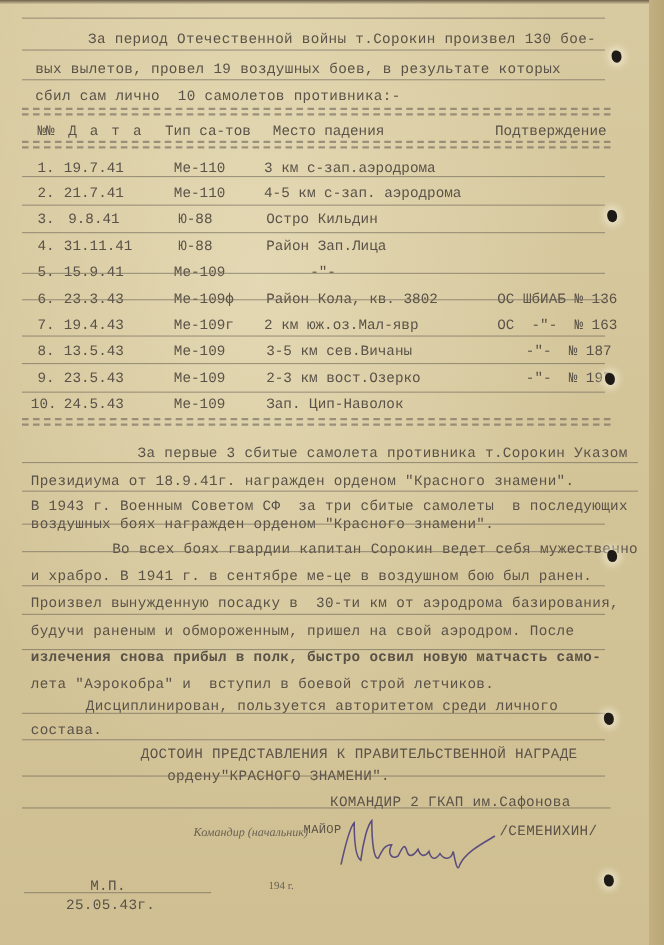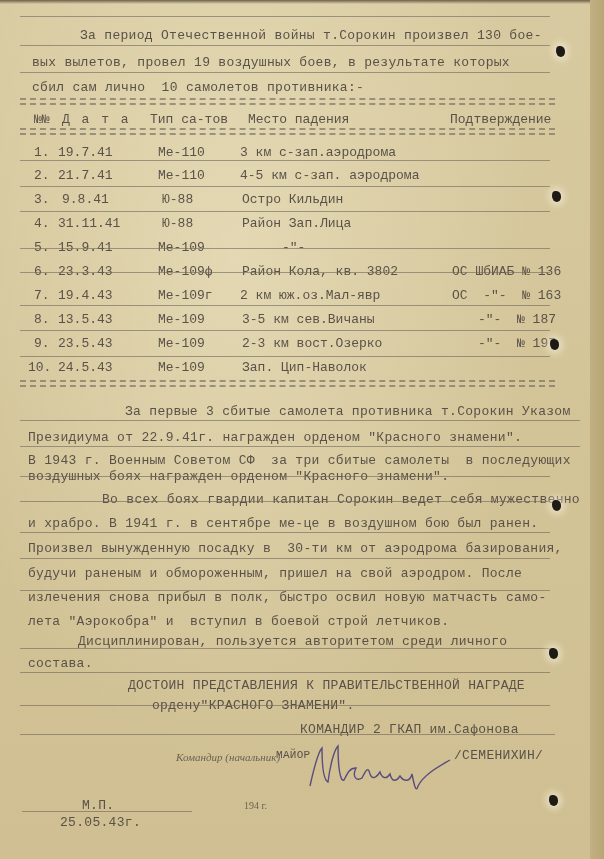--- a/index.html
+++ b/index.html
@@ -131,35 +131,35 @@
     <span style="left:28px;">10.</span>
     <span style="left:58px;">24.5.43</span>
     <span style="left:158px;">Ме-109</span>
     <span style="left:242px;">Зап. Цип-Наволок</span>
     <span style="left:450px;"></span>
   </div>
   <div class="dbl" style="top:380px;"></div>
 
   <div class="line" style="top:404px;left:125px;">За первые 3 сбитые самолета противника т.Сорокин Указом</div>
   <div class="rule" style="left:20px;top:420px;width:560px;"></div>
-  <div class="line" style="top:430px;left:28px;">Президиума от 22.9.41г. награжден орденом "Красного знамени".</div>
+  <div class="line" style="top:430px;left:28px;">Президиума от 18.9.41г. награжден орденом "Красного знамени".</div>
   <div class="rule" style="left:20px;top:446px;width:560px;"></div>
   <div class="line" style="top:453px;left:28px;">В 1943 г. Военным Советом СФ  за три сбитые самолеты  в последующих</div>
   <div class="line" style="top:469px;left:28px;">воздушных боях награжден орденом "Красного знамени".</div>
   <div class="rule" style="left:20px;top:476px;width:530px;"></div>
 
   <div class="line" style="top:492px;left:102px;">Во всех боях гвардии капитан Сорокин ведет себя мужественно</div>
   <div class="rule" style="left:20px;top:501px;width:530px;"></div>
   <div class="line" style="top:516px;left:28px;">и храбро. В 1941 г. в сентябре ме-це в воздушном бою был ранен.</div>
   <div class="rule" style="left:20px;top:532px;width:530px;"></div>
   <div class="line" style="top:541px;left:28px;text-align:center;">Произвел вынужденную посадку в  30-ти км от аэродрома базирования,</div>
   <div class="rule" style="left:20px;top:558px;width:530px;"></div>
   <div class="line" style="top:566px;left:28px;">будучи раненым и обмороженным, пришел на свой аэродром. После</div>
   <div class="rule" style="left:20px;top:590px;width:530px;"></div>
-  <div class="line" style="top:590px;left:28px;">излечения снова прибыл в полк, быстро освил новую матчасть само-</div>
+  <div class="line" style="top:590px;left:28px;font-weight:bold;">излечения снова прибыл в полк, быстро освил новую матчасть само-</div>
   <div class="line" style="top:614px;left:28px;">лета "Аэрокобра" и  вступил в боевой строй летчиков.</div>
 
   <div class="line" style="top:634px;left:78px;">Дисциплинирован, пользуется авторитетом среди личного</div>
   <div class="rule" style="left:20px;top:648px;width:530px;"></div>
   <div class="line" style="top:656px;left:28px;">состава.</div>
   <div class="rule" style="left:20px;top:672px;width:530px;"></div>
   <div class="line" style="top:678px;left:128px;">ДОСТОИН ПРЕДСТАВЛЕНИЯ К ПРАВИТЕЛЬСТВЕННОЙ НАГРАДЕ</div>
   <div class="line" style="top:698px;left:152px;">ордену"КРАСНОГО ЗНАМЕНИ".</div>
   <div class="rule" style="left:20px;top:705px;width:530px;"></div>
 

